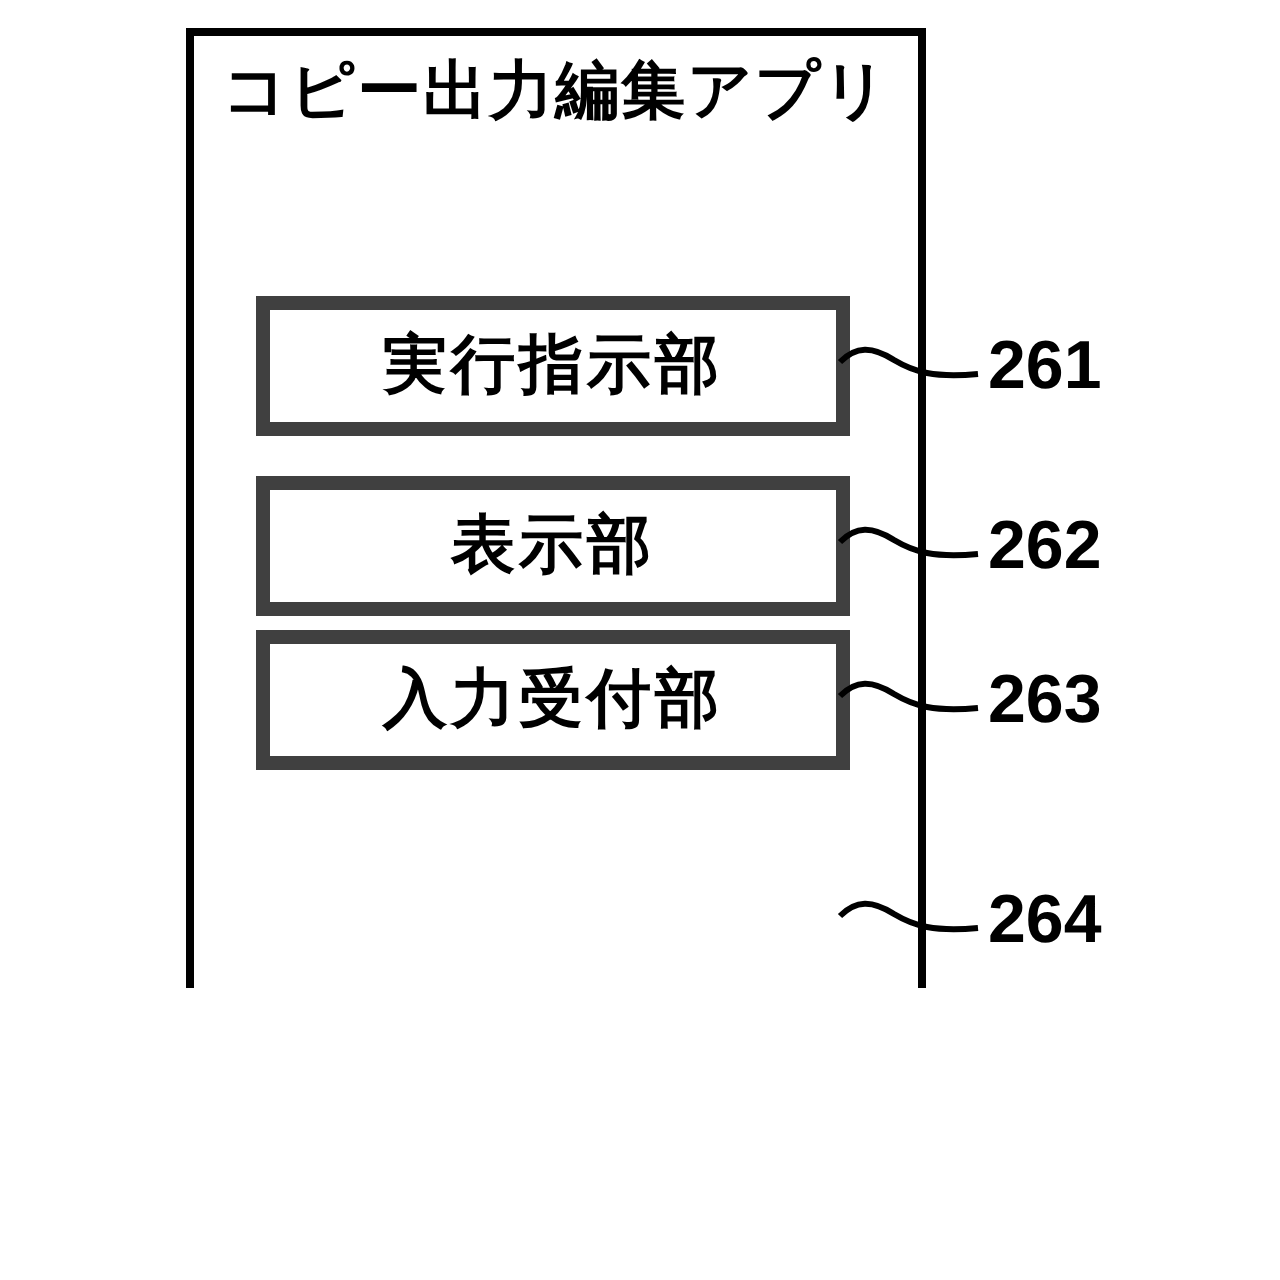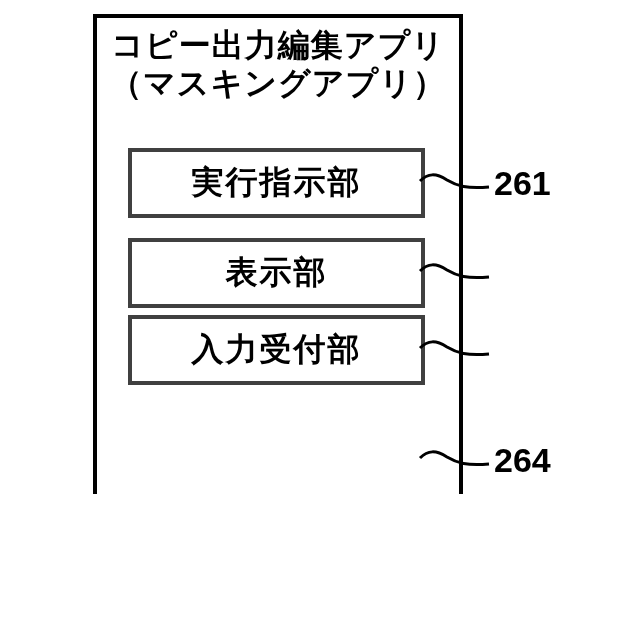--- a/index.html
+++ b/index.html
@@ -48,21 +48,21 @@
   .row-2 { top: 238px; }
   .row-3 { top: 315px; }
   .row-4 { top: 425px; }
   .row-5 { top: 518px; }
   .inner-box {
     position: absolute;
     left: 0;
     top: 0;
     width: 297px;
     height: 70px;
-    border: 4px solid #404040;
+    border: 7px solid #404040;
     box-sizing: border-box;
     background: #ffffff;
     display: flex;
     align-items: center;
     justify-content: center;
   }
   .box-label {
     font-size: 32px;
     font-weight: 600;
     letter-spacing: 2px;
@@ -95,49 +95,50 @@
 </style>
 </head>
 <body>
 
 <div class="canvas">
 
   <div class="outer-box"></div>
 
   <div class="title">
     <div>コピー出力編集アプリ</div>
-    <div>（マスキングアプリ）</div>
   </div>
 
   <div class="row row-1">
     <div class="inner-box">
       <span class="box-label">実行指示部</span>
     </div>
     <svg class="connector" viewBox="0 0 72 24">
       <path d="M1,10 C9,2 17,2 28,9 C38,15 48,18 70,16"></path>
     </svg>
     <span class="ref-num">261</span>
   </div>
 
   <div class="row row-2">
     <div class="inner-box">
       <span class="box-label">表示部</span>
     </div>
     <svg class="connector" viewBox="0 0 72 24">
       <path d="M1,10 C9,2 17,2 28,9 C38,15 48,18 70,16"></path>
     </svg>
+    <span class="ref-num">262</span>
   </div>
 
   <div class="row row-3">
     <div class="inner-box">
       <span class="box-label">入力受付部</span>
     </div>
     <svg class="connector" viewBox="0 0 72 24">
       <path d="M1,10 C9,2 17,2 28,9 C38,15 48,18 70,16"></path>
     </svg>
+    <span class="ref-num">263</span>
   </div>
 
   <div class="row row-4">
     <svg class="connector" viewBox="0 0 72 24">
       <path d="M1,10 C9,2 17,2 28,9 C38,15 48,18 70,16"></path>
     </svg>
     <span class="ref-num">264</span>
   </div>
 
 

